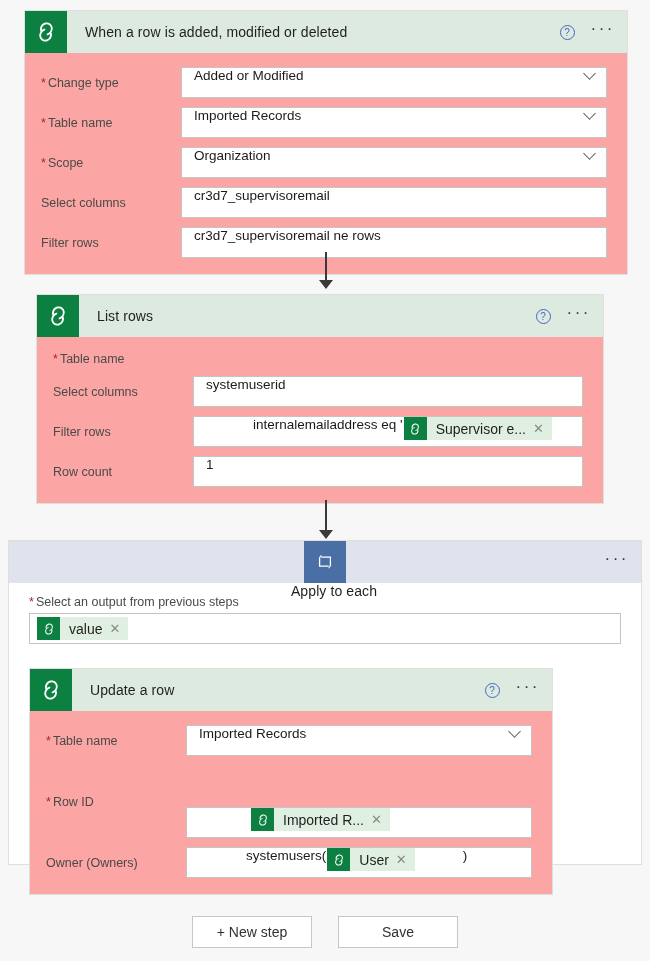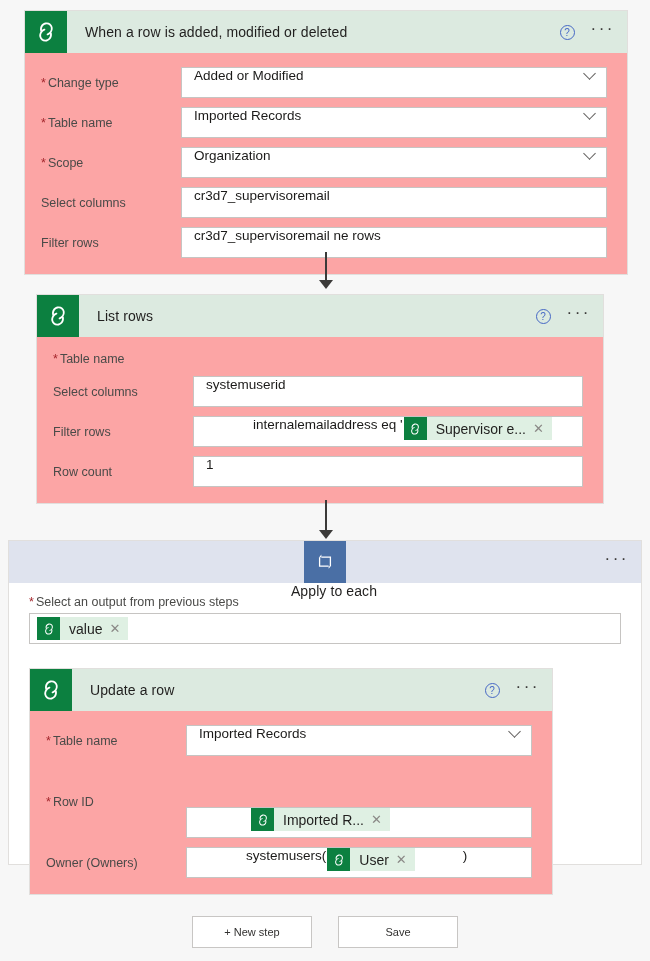--- a/index.html
+++ b/index.html
@@ -231,21 +231,21 @@
     width: 650px;
     display: flex;
     justify-content: center;
     gap: 26px;
   }
   .btn {
     height: 32px;
     min-width: 120px;
     background: #ffffff;
     border: 1px solid #c8c6c4;
-    font-size: 11px;
+    font-size: 14px;
     color: #323130;
     font-family: "Liberation Sans", sans-serif;
     cursor: pointer;
     padding: 0 14px;
   }
 
   .loop-glyph { display:block; }
 </style>
 </head>
 <body>

